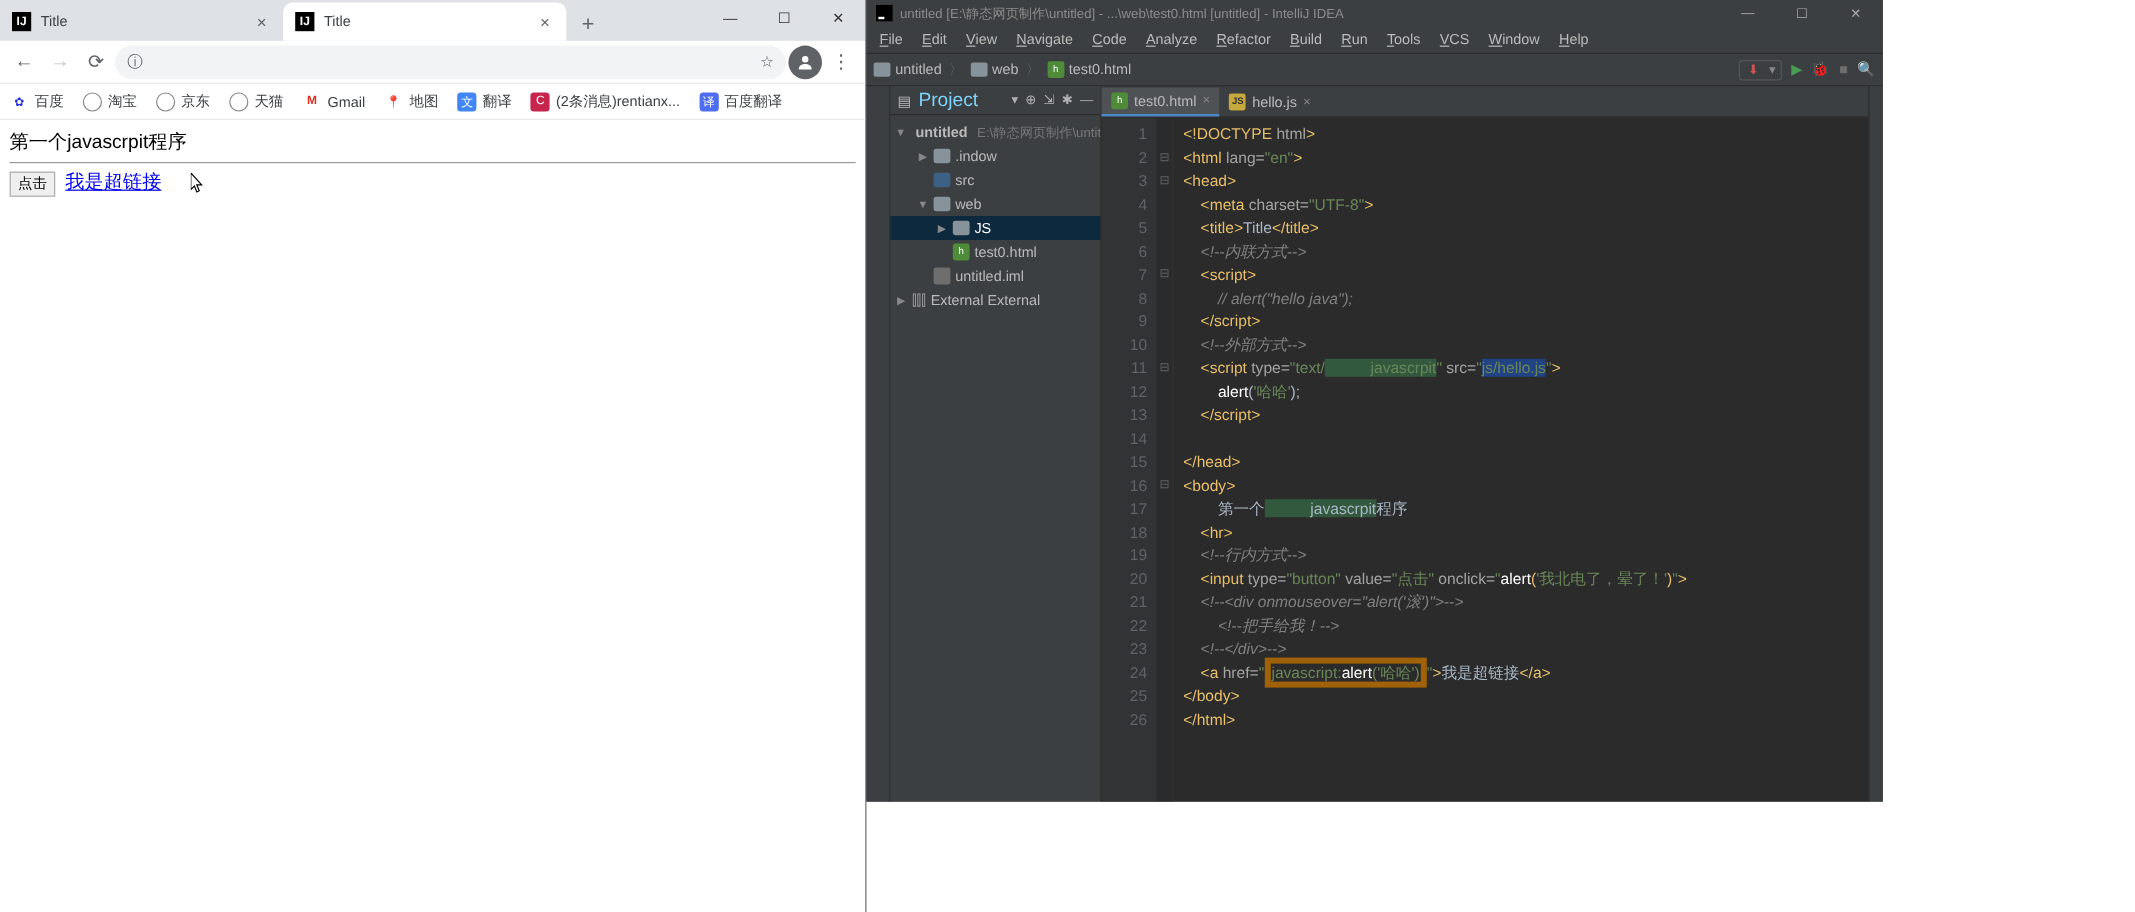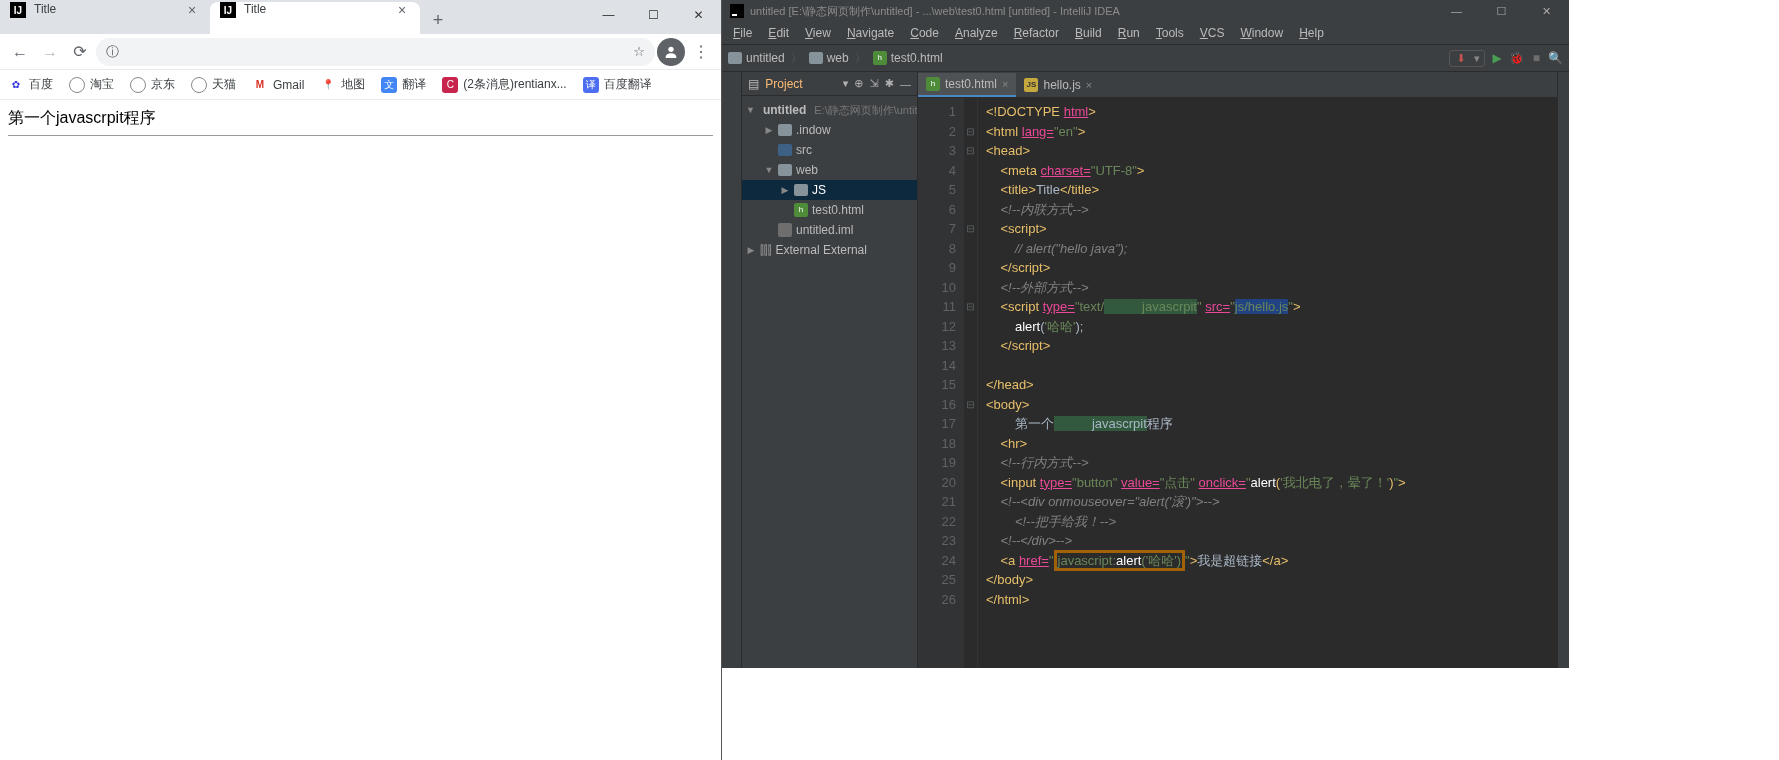--- a/index.html
+++ b/index.html
@@ -3,21 +3,21 @@
 <meta charset="utf-8">
 <style>
 * { margin: 0; padding: 0; box-sizing: border-box; font-family: "Segoe UI", Arial, sans-serif; }
 body { width: 1779px; height: 760px; display: flex; overflow: hidden; background: #fff; }
 
 
 .chrome { width: 722px; height: 760px; border-right: 1px solid #555; display: flex; flex-direction: column; background: #fff; }
 
 
 .tabstrip { height: 34px; background: #dee1e6; display: flex; align-items: flex-end; position: relative; }
-.tab { height: 32px; width: 210px; display: flex; align-items: flex-start; padding: 0 10px; font-size: 12px; color: #3c4043; border-top-left-radius: 8px; border-top-right-radius: 8px; cursor: pointer; position: relative; }
+.tab { height: 32px; width: 236px; display: flex; align-items: center; padding: 0 10px; font-size: 12px; color: #3c4043; border-top-left-radius: 8px; border-top-right-radius: 8px; cursor: pointer; position: relative; }
 .tab.active { background: #fff; }
 .tab .favicon { width: 16px; height: 16px; background: #000; color: #fff; display: flex; align-items: center; justify-content: center; font-size: 10px; font-weight: bold; margin-right: 8px; }
 .tab .tab-title { flex: 1; overflow: hidden; white-space: nowrap; }
 .tab .close { width: 16px; height: 16px; display: flex; align-items: center; justify-content: center; color: #5f6368; font-size: 14px; }
 .newtab { width: 28px; height: 28px; display: flex; align-items: center; justify-content: center; color: #5f6368; font-size: 18px; margin-left: 4px; }
 .win-controls { position: absolute; right: 0; top: 0; display: flex; }
 .win-btn { width: 45px; height: 30px; display: flex; align-items: center; justify-content: center; font-size: 12px; color: #333; }
 
 
 .toolbar { height: 36px; background: #fff; display: flex; align-items: center; padding: 0 6px; gap: 2px; border-bottom: 1px solid #e8eaed; }
@@ -72,21 +72,21 @@
 
 
 .ide-body { flex: 1; display: flex; min-height: 0; }
 
 
 .tool-strip-left { width: 20px; background: #3c3f41; border-right: 1px solid #2b2b2b; }
 
 
 .proj-panel { width: 176px; background: #3c3f41; border-right: 1px solid #2b2b2b; display: flex; flex-direction: column; }
 .proj-header { height: 24px; display: flex; align-items: center; padding: 0 6px; gap: 6px; border-bottom: 1px solid #2b2b2b; background: #3c3f41; }
-.proj-header .title { color: #fdba74; font-size: 12px; flex: 1; }
+.proj-header .title { color: #7dd3fc; font-size: 16px; flex: 1; }
 .proj-header .tool-icon { color: #afb1b3; font-size: 11px; cursor: pointer; }
 .tree { flex: 1; padding: 4px 0; font-size: 12px; }
 .tree-row { display: flex; align-items: center; height: 20px; padding-left: 4px; gap: 4px; color: #bbb; cursor: pointer; white-space: nowrap; overflow: hidden; }
 .tree-row.selected { background: #0d293e; color: #fff; }
 .tree-row .arrow { width: 10px; color: #888; font-size: 9px; text-align: center; }
 .tree-row .spacer { display: inline-block; }
 .tree-row .muted { color: #787878; margin-left: 4px; font-size: 11px; }
 
 
 .editor { flex: 1; background: #2b2b2b; display: flex; flex-direction: column; min-width: 0; }
@@ -97,28 +97,28 @@
 .code-area { flex: 1; display: flex; font-family: "Consolas", monospace; font-size: 13px; line-height: 19.5px; overflow: hidden; }
 .gutter { width: 46px; background: #313335; color: #606366; text-align: right; padding: 4px 8px 4px 4px; user-select: none; }
 .gutter .ln { height: 19.5px; }
 .fold-gutter { width: 14px; background: #2b2b2b; border-right: 1px solid #313335; color: #606366; padding-top: 4px; }
 .fold-gutter .fm { height: 19.5px; font-size: 10px; text-align: center; }
 .code { flex: 1; padding: 4px 0 4px 8px; white-space: pre; color: #a9b7c6; overflow: hidden; }
 .code .line { height: 19.5px; }
 
 
 .tag { color: #e8bf6a; }
-.attr { color: #ec4899; text-decoration: underline; }
+.attr { color: #a3a3a3; }
 .str { color: #6a8759; }
 .cmt { color: #808080; font-style: italic; }
 .txt { color: #a9b7c6; }
 .fn { color: #ffffff; }
 .hl { background: #32593d; padding-left: 38px; }
 .hl2 { background: #214283; }
-.warning-box { border: 3px solid #a16207; padding: 0 1px; }
+.warning-box { border: 5px solid #a16207; padding: 0 1px; }
 
 .right-strip { width: 12px; background: #3c3f41; border-left: 1px solid #2b2b2b; }
 </style>
 </head>
 <body>
 
 <div class="chrome">
   <div class="tabstrip">
     <div class="tab">
       <span class="favicon">IJ</span>
@@ -190,20 +190,27 @@
       </div>
     <div class="bm">
         <span class="bm-icon" style="background:#4e6ef2;color:#fff">译</span>
         <span>百度翻译</span>
       </div>
   </div>
 
   <div class="page">
     <div>第一个javascrpit程序</div>
     <hr>
+    <div>
+      <input type="button" class="page-btn" value="点击" style="">
+      <a href="#">我是超链接</a>
+      <span class="cursor"><svg width="12" height="18" viewBox="0 0 12 18">
+            <path d="M0 0 L0 14 L3 11 L5 16 L7 15 L5 10 L9 10 Z" fill="#fff" stroke="#000" stroke-width="1"></path>
+          </svg></span>
+    </div>
   </div>
 </div>
 
 <div class="ide">
   <div class="ide-title">
     <span class="ide-icon"><svg width="14" height="14">
           <rect width="14" height="14" fill="#000"></rect>
           <rect x="2" y="10" width="5" height="2" fill="#fff"></rect>
         </svg></span>
     <span>untitled [E:\静态网页制作\untitled] - ...\web\test0.html [untitled] - IntelliJ IDEA</span>

